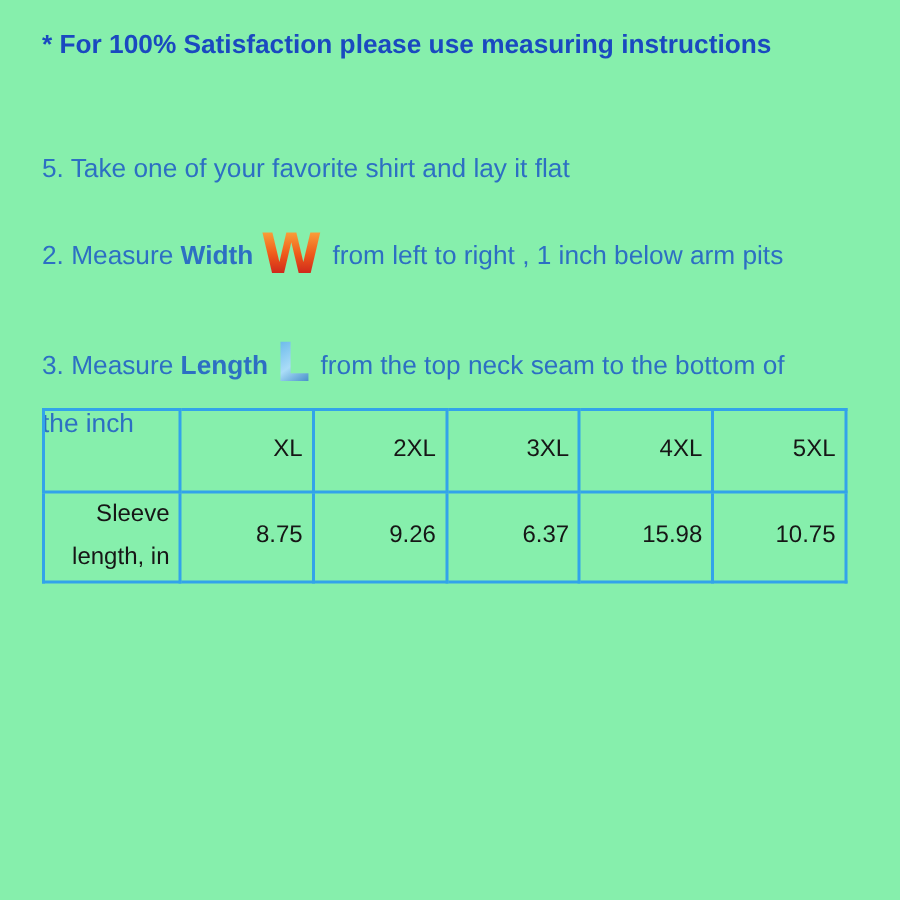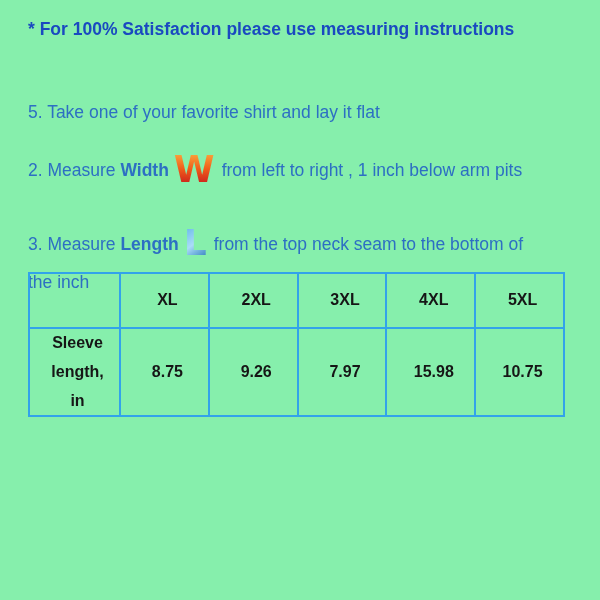--- a/index.html
+++ b/index.html
@@ -36,21 +36,21 @@
   .width-w-icon{font-size:37px;}
   .length-l-icon{font-size:36px;}
   .size-table{
     position:absolute;left:28px;top:272px;width:537px;
     border-collapse:collapse;table-layout:fixed;
     font-size:16px;color:var(--table-text);
   }
   .size-table col.label-col{width:91px;}
   .size-table th,.size-table td{
     border:2px solid var(--border-blue);
-    font-weight:bold;text-align:center;vertical-align:middle;
+    font-weight:normal;text-align:right;vertical-align:middle;
     padding:0 6px 0 12px;line-height:1.8;
   }
   .size-table tr:nth-child(1){height:55px;}
   .size-table tr:nth-child(2){height:57px;}
   .size-table tr:nth-child(3){height:80px;}
   .size-table tr:nth-child(4){height:111px;}
 </style>
 </head>
 <body>
 
@@ -80,19 +80,19 @@
           <th>XL</th>
           <th>2XL</th>
           <th>3XL</th>
           <th>4XL</th>
           <th>5XL</th>
         </tr>
         <tr>
           <th>Sleeve length, in</th>
           <td>8.75</td>
           <td>9.26</td>
-          <td>7.97</td>
+          <td>6.37</td>
           <td>15.98</td>
           <td>10.75</td>
         </tr>
       </tbody>
   </table>
 </div>
 
 </body></html>

